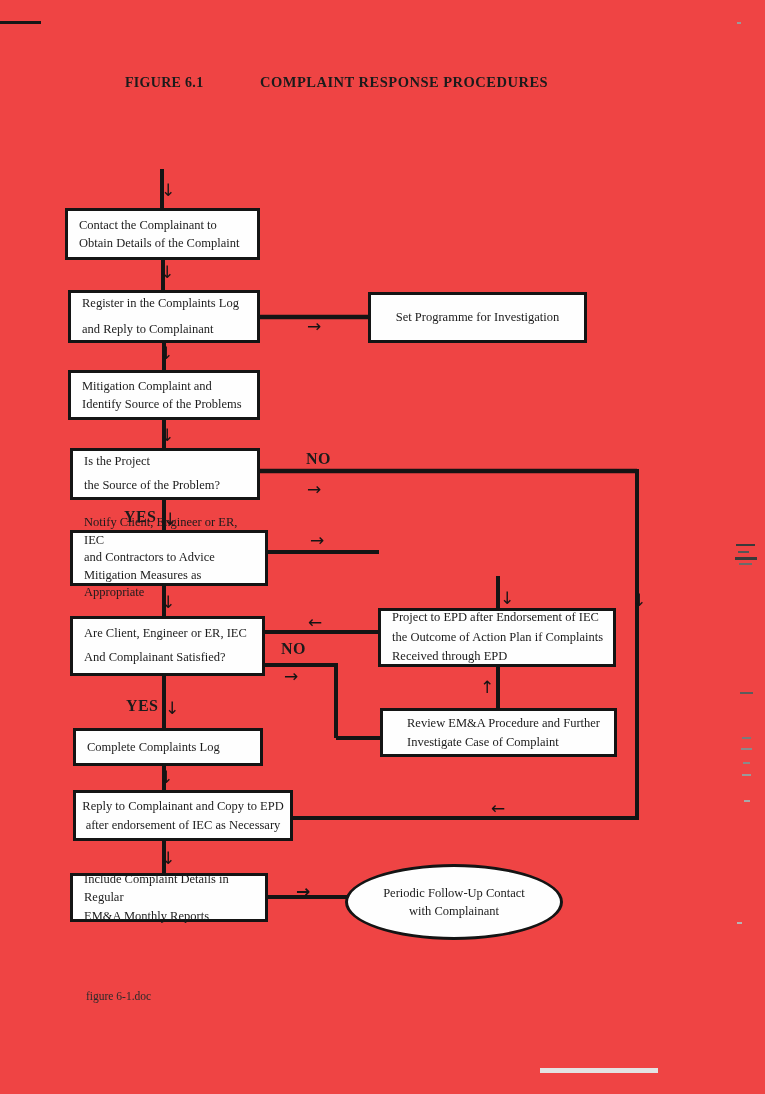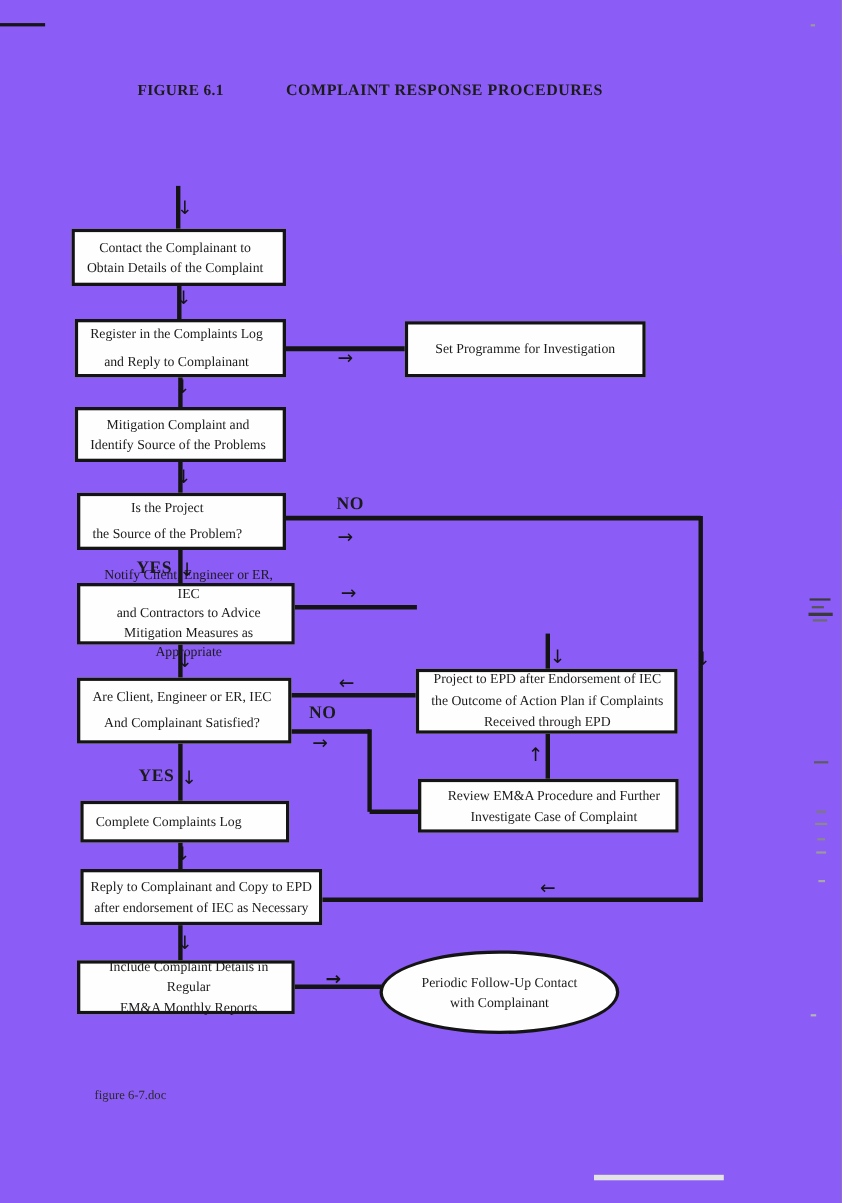--- a/index.html
+++ b/index.html
@@ -1,37 +1,37 @@
 <!DOCTYPE html>
 <html><head>
 <meta charset="utf-8">
 <style>
   html,body{margin:0;padding:0;background:#888;}
   .page{
     position:relative;
     width:765px;height:1094px;
     margin:0 auto;
-    background:#8b5cf6;
+    background:#ef4444;
     font-family:"Liberation Serif","DejaVu Serif",serif;
     color:#1b1b1b;
     overflow:hidden;
   }
   .hdr-label{position:absolute;font-weight:bold;font-size:14px;letter-spacing:.3px;}
   .hdr-title{position:absolute;font-weight:bold;font-size:14.5px;letter-spacing:.5px;}
   svg.wires{position:absolute;left:0;top:0;width:765px;height:1094px;}
   .node{
     position:absolute;
     border:3px solid #141414;
     background:#fefefe;
     display:flex;align-items:center;
     font-size:12.5px;line-height:1.45;
     white-space:pre-line;
     box-sizing:border-box;
   }
-  .node.boxl{justify-content:flex-start;text-align:center;padding:2px 6px 2px 11px;}
+  .node.boxl{justify-content:flex-start;text-align:left;padding:2px 6px 2px 11px;}
   .node.boxc{justify-content:center;text-align:center;padding:2px 6px;}
   .node.oval{border-radius:50%;justify-content:center;text-align:center;border-width:3.5px;}
   .lh-tall{line-height:2.05;}
   .lh-mid{line-height:1.9;}
   .lh-rep{line-height:1.58;}
   .lh-tight{line-height:1.4;}
   .arrow{
     position:absolute;transform:translate(-50%,-50%);
     font-size:17px;color:#141414;line-height:1;
     font-family:"DejaVu Sans","Liberation Sans",sans-serif;
@@ -133,21 +133,21 @@
   <span class="arrow" style="left:639px;top:600px;">↓</span>
   <span class="arrow" style="left:315px;top:622px;">←</span>
   <span class="arrow" style="left:291px;top:676px;">→</span>
   <span class="arrow" style="left:487px;top:687px;">↑</span>
   <span class="arrow" style="left:172px;top:708px;">↓</span>
   <span class="arrow" style="left:166px;top:777px;">↓</span>
   <span class="arrow" style="left:498px;top:808px;">←</span>
   <span class="arrow" style="left:168px;top:858px;">↓</span>
   <span class="arrow" style="left:303px;top:891px;font-weight:bold;">→</span>
 
-  <span class="footer-note">figure 6-7.doc</span>
+  <span class="footer-note">figure 6-1.doc</span>
 
   <div class="artifact" style="left:0;top:21px;width:41px;height:3px;background:#161616;"></div>
   <div class="artifact" style="left:737px;top:22px;width:4px;height:2px;background:#9a9a9a;"></div>
   <div class="artifact" style="left:736px;top:544px;width:19px;height:2px;background:#3a3a3a;"></div>
   <div class="artifact" style="left:738px;top:551px;width:11px;height:2px;background:#555;"></div>
   <div class="artifact" style="left:735px;top:557px;width:22px;height:3px;background:#3a3a3a;"></div>
   <div class="artifact" style="left:739px;top:563px;width:13px;height:2px;background:#6b6b6b;"></div>
   <div class="artifact" style="left:740px;top:692px;width:13px;height:2px;background:#5c5c5c;"></div>
   <div class="artifact" style="left:742px;top:737px;width:9px;height:2px;background:#7a7a7a;"></div>
   <div class="artifact" style="left:741px;top:748px;width:11px;height:2px;background:#8a8a8a;"></div>

